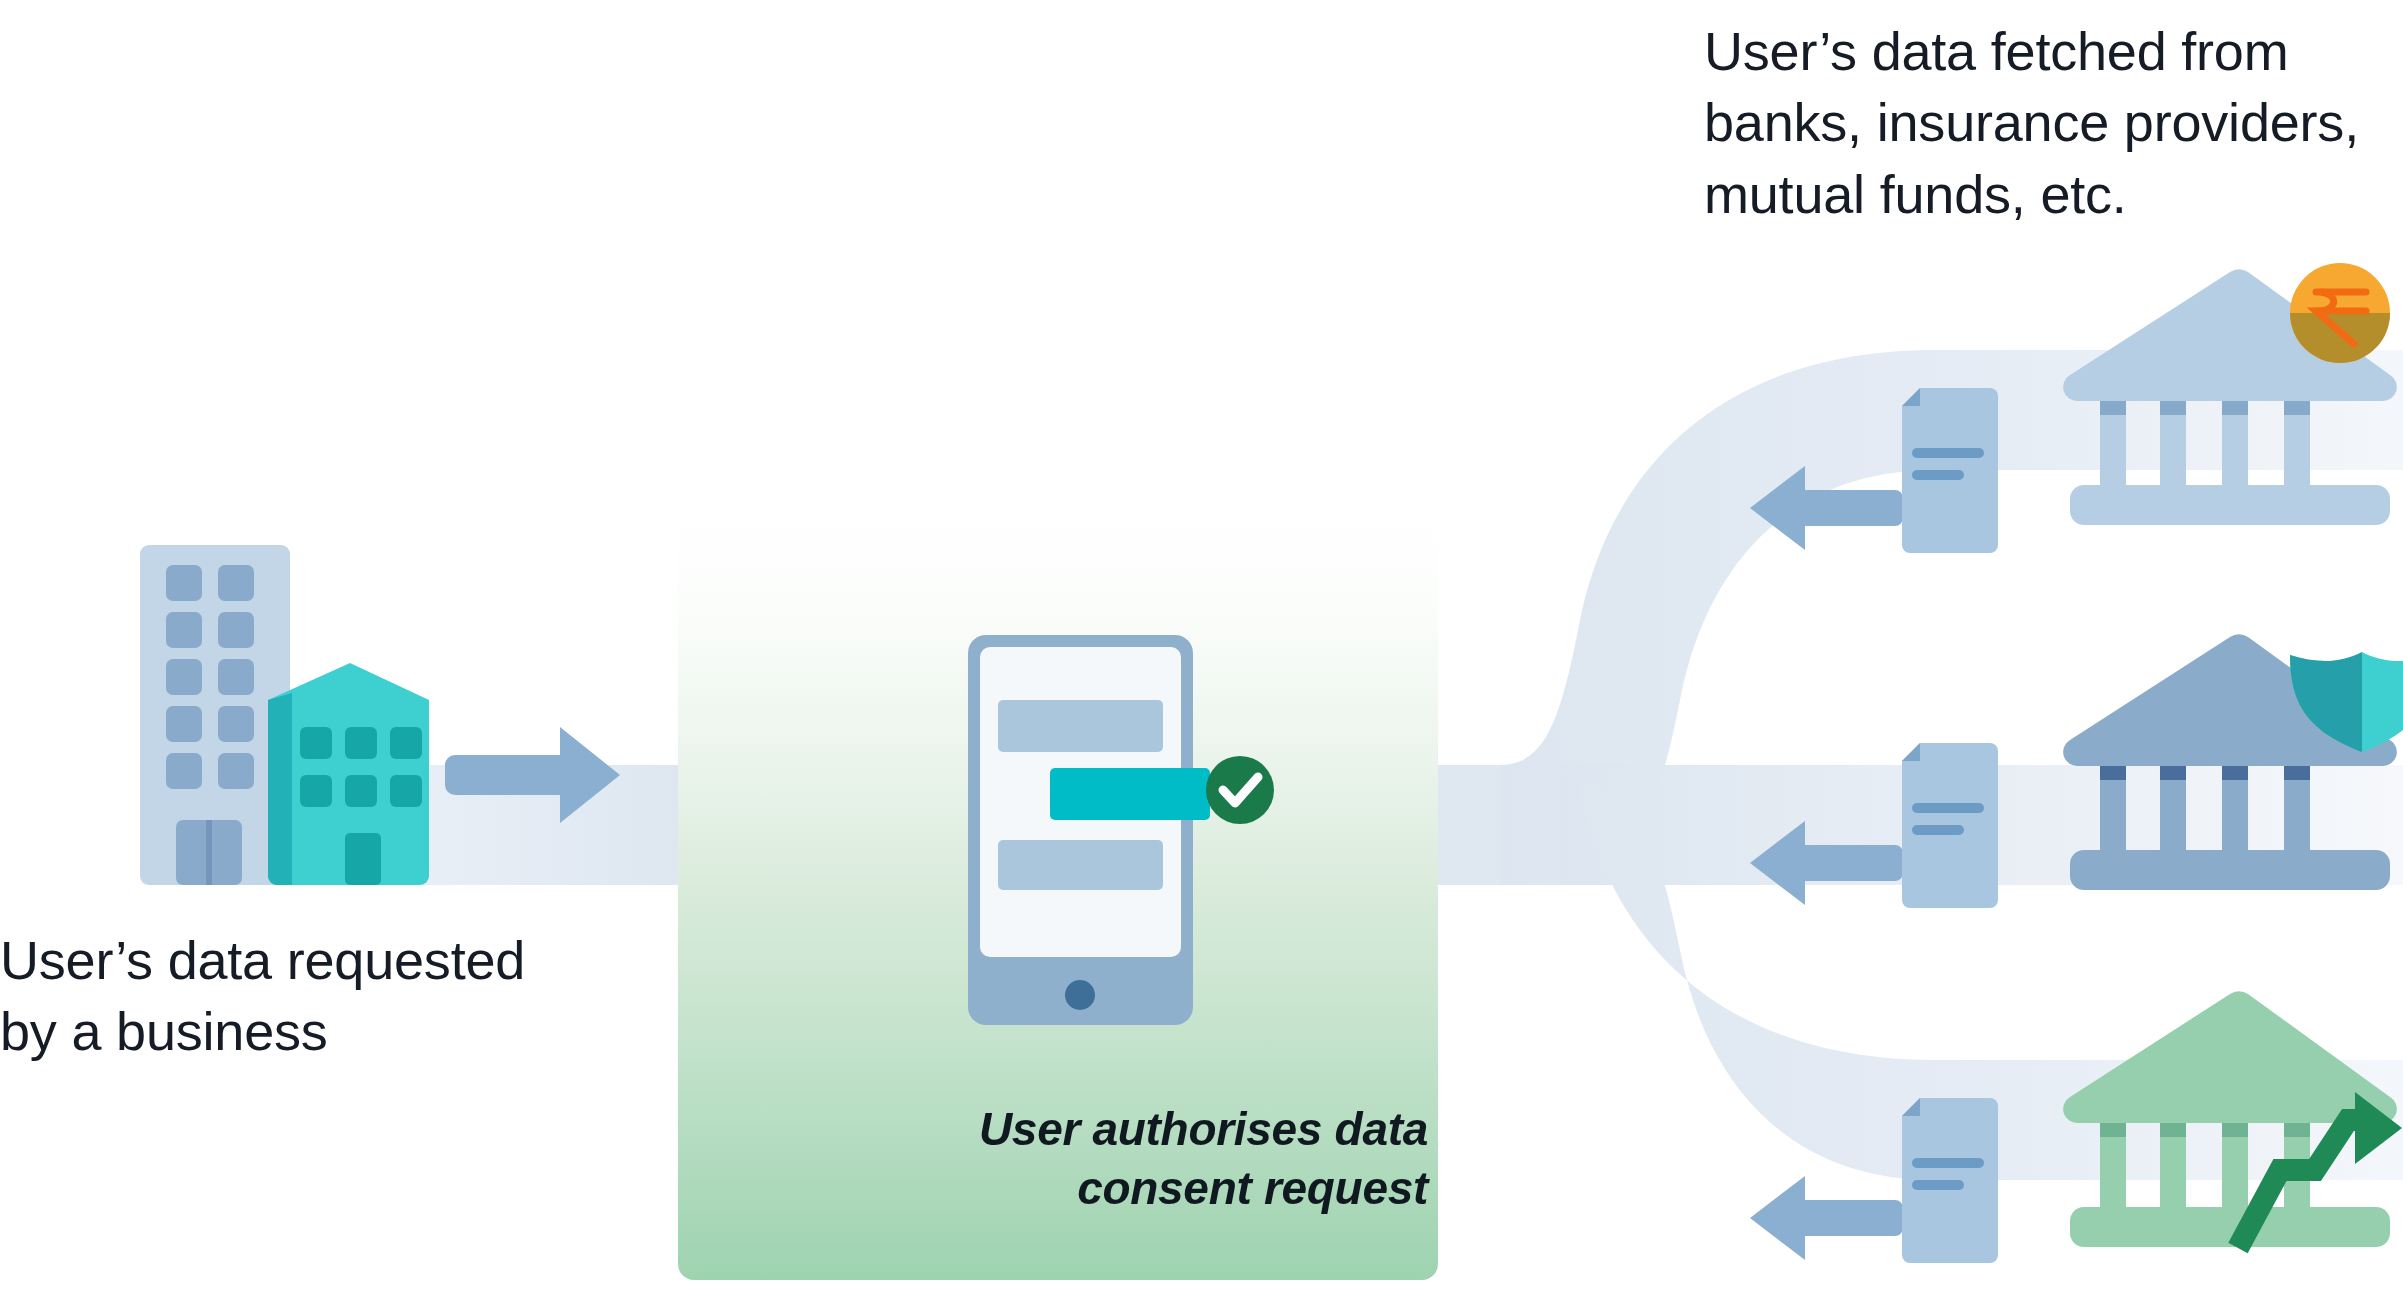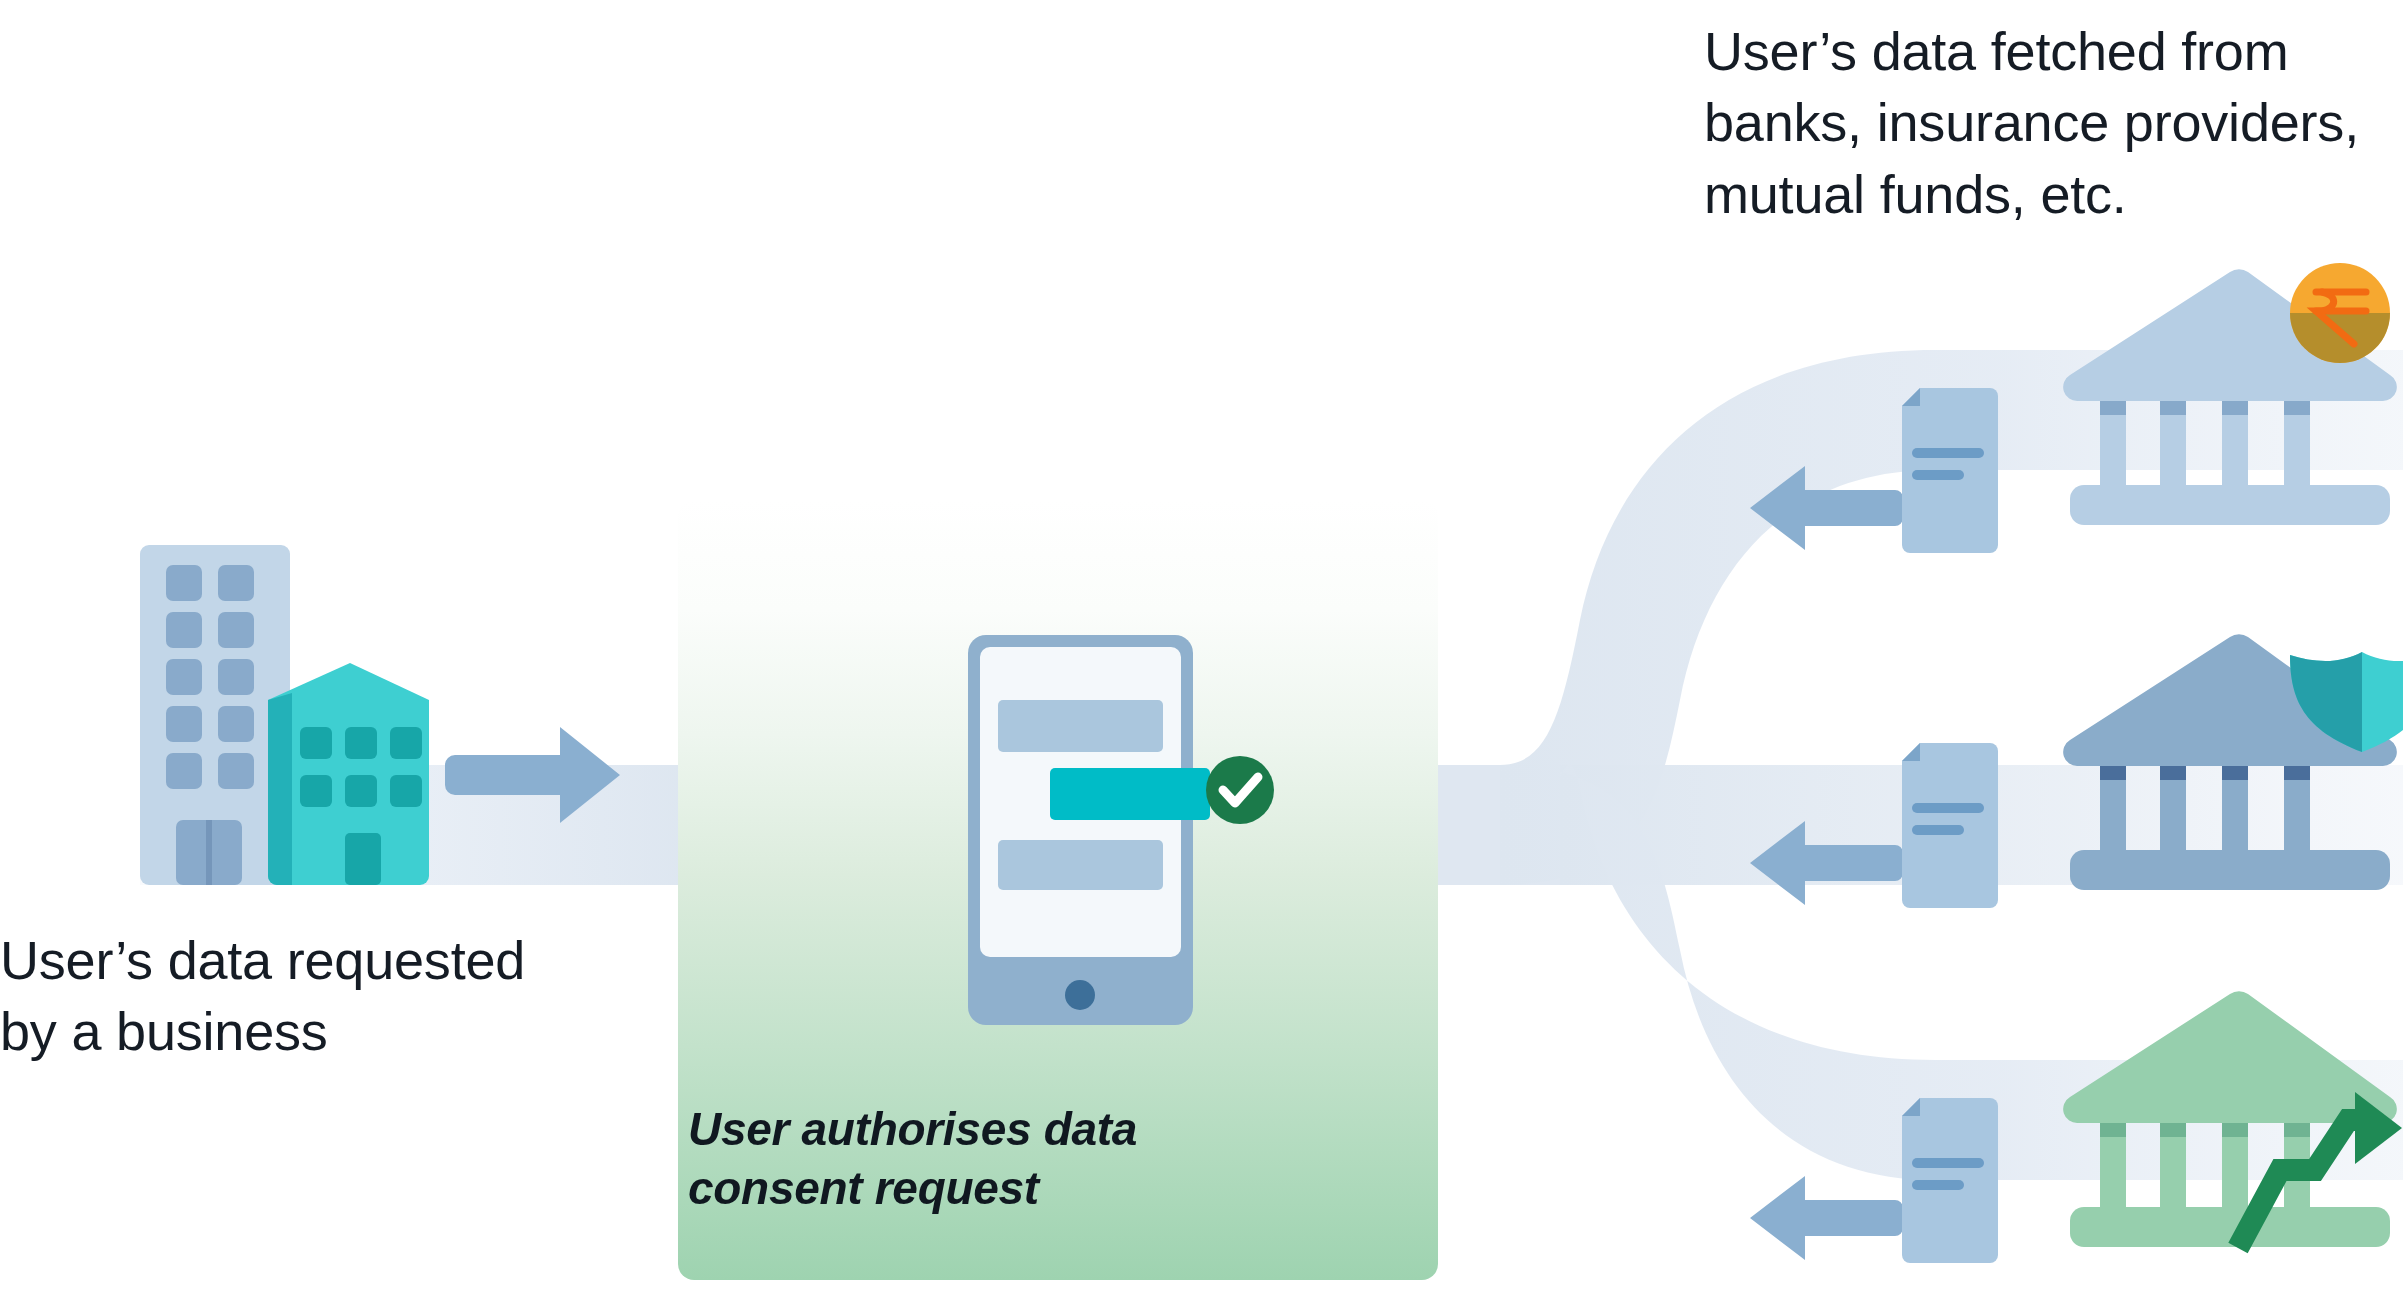--- a/index.html
+++ b/index.html
@@ -57,21 +57,21 @@
     text-align:center;
     font-size:50px;
     font-weight:700;
     letter-spacing:-0.4px;
     color:#101820;
   }
   #aa-subtitle{
     position:absolute;
     left:688px; top:1100px;
     width:740px;
-    text-align:left;
+    text-align:right;
     font-size:46px;
     font-weight:700;
     font-style:italic;
     line-height:1.28;
     letter-spacing:-0.3px;
     color:#101820;
     white-space:pre-line;
   }
 
   

